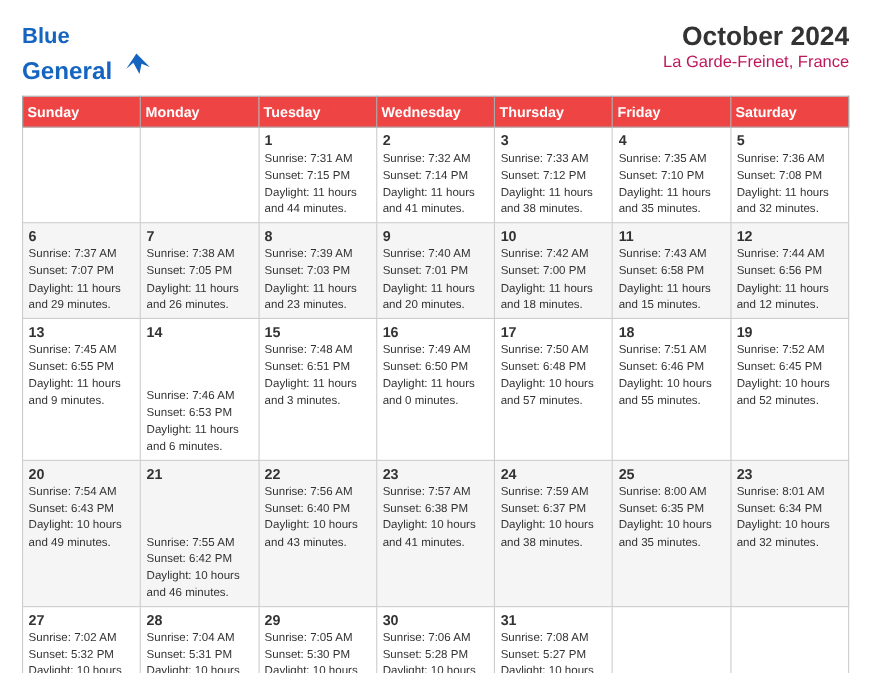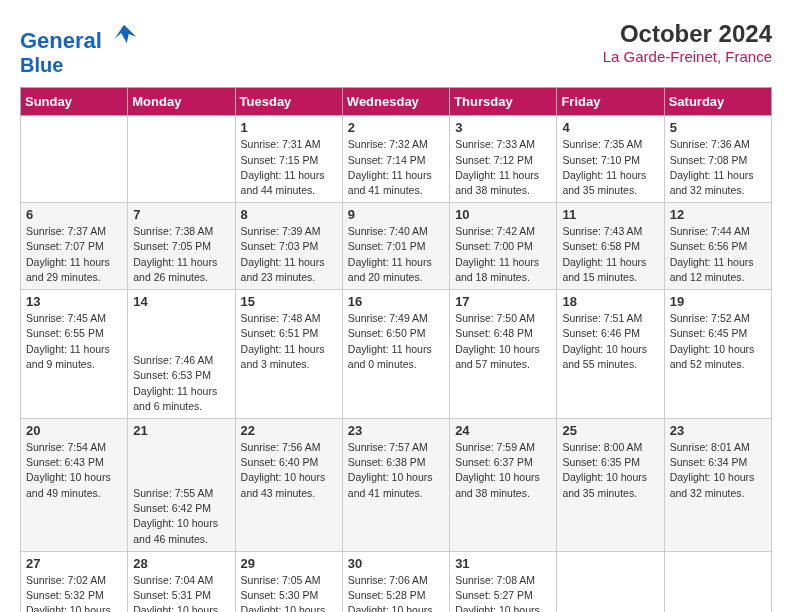--- a/index.html
+++ b/index.html
@@ -44,21 +44,21 @@
     }
     .location {
       font-size: 15px;
       color: #be185d;
     }
     table {
       width: 100%;
       border-collapse: collapse;
     }
     thead th {
-      background-color: #be185d;
+      background-color: #ef4444;
       color: #fff;
       font-size: 13px;
       font-weight: bold;
       padding: 6px 4px;
       text-align: left;
       border: 1px solid #aaa;
     }
     tbody td {
       border: 1px solid #ccc;
       vertical-align: top;
@@ -85,27 +85,27 @@
       color: #333;
     }
   </style>
 </head>
 <body>
 
 <div class="header">
   <div class="logo">
     <div>
       <div class="logo-text">
+        <span style="color:#1565c0;font-size:20px;">Blue</span>
+      </div>
+      <div class="logo-text">
         <span>General</span>
         <svg class="logo-icon" viewBox="0 0 30 30">
           <polygon points="15,5 28,18 20,15 18,25 12,14 5,20" fill="#1565c0"></polygon>
         </svg>
-      </div>
-      <div class="logo-text">
-        <span style="color:#1565c0;font-size:20px;">Blue</span>
       </div>
     </div>
   </div>
   <div class="title-block">
     <div class="month-title">October 2024</div>
     <div class="location">La Garde-Freinet, France</div>
   </div>
 </div>
 
 <table>

